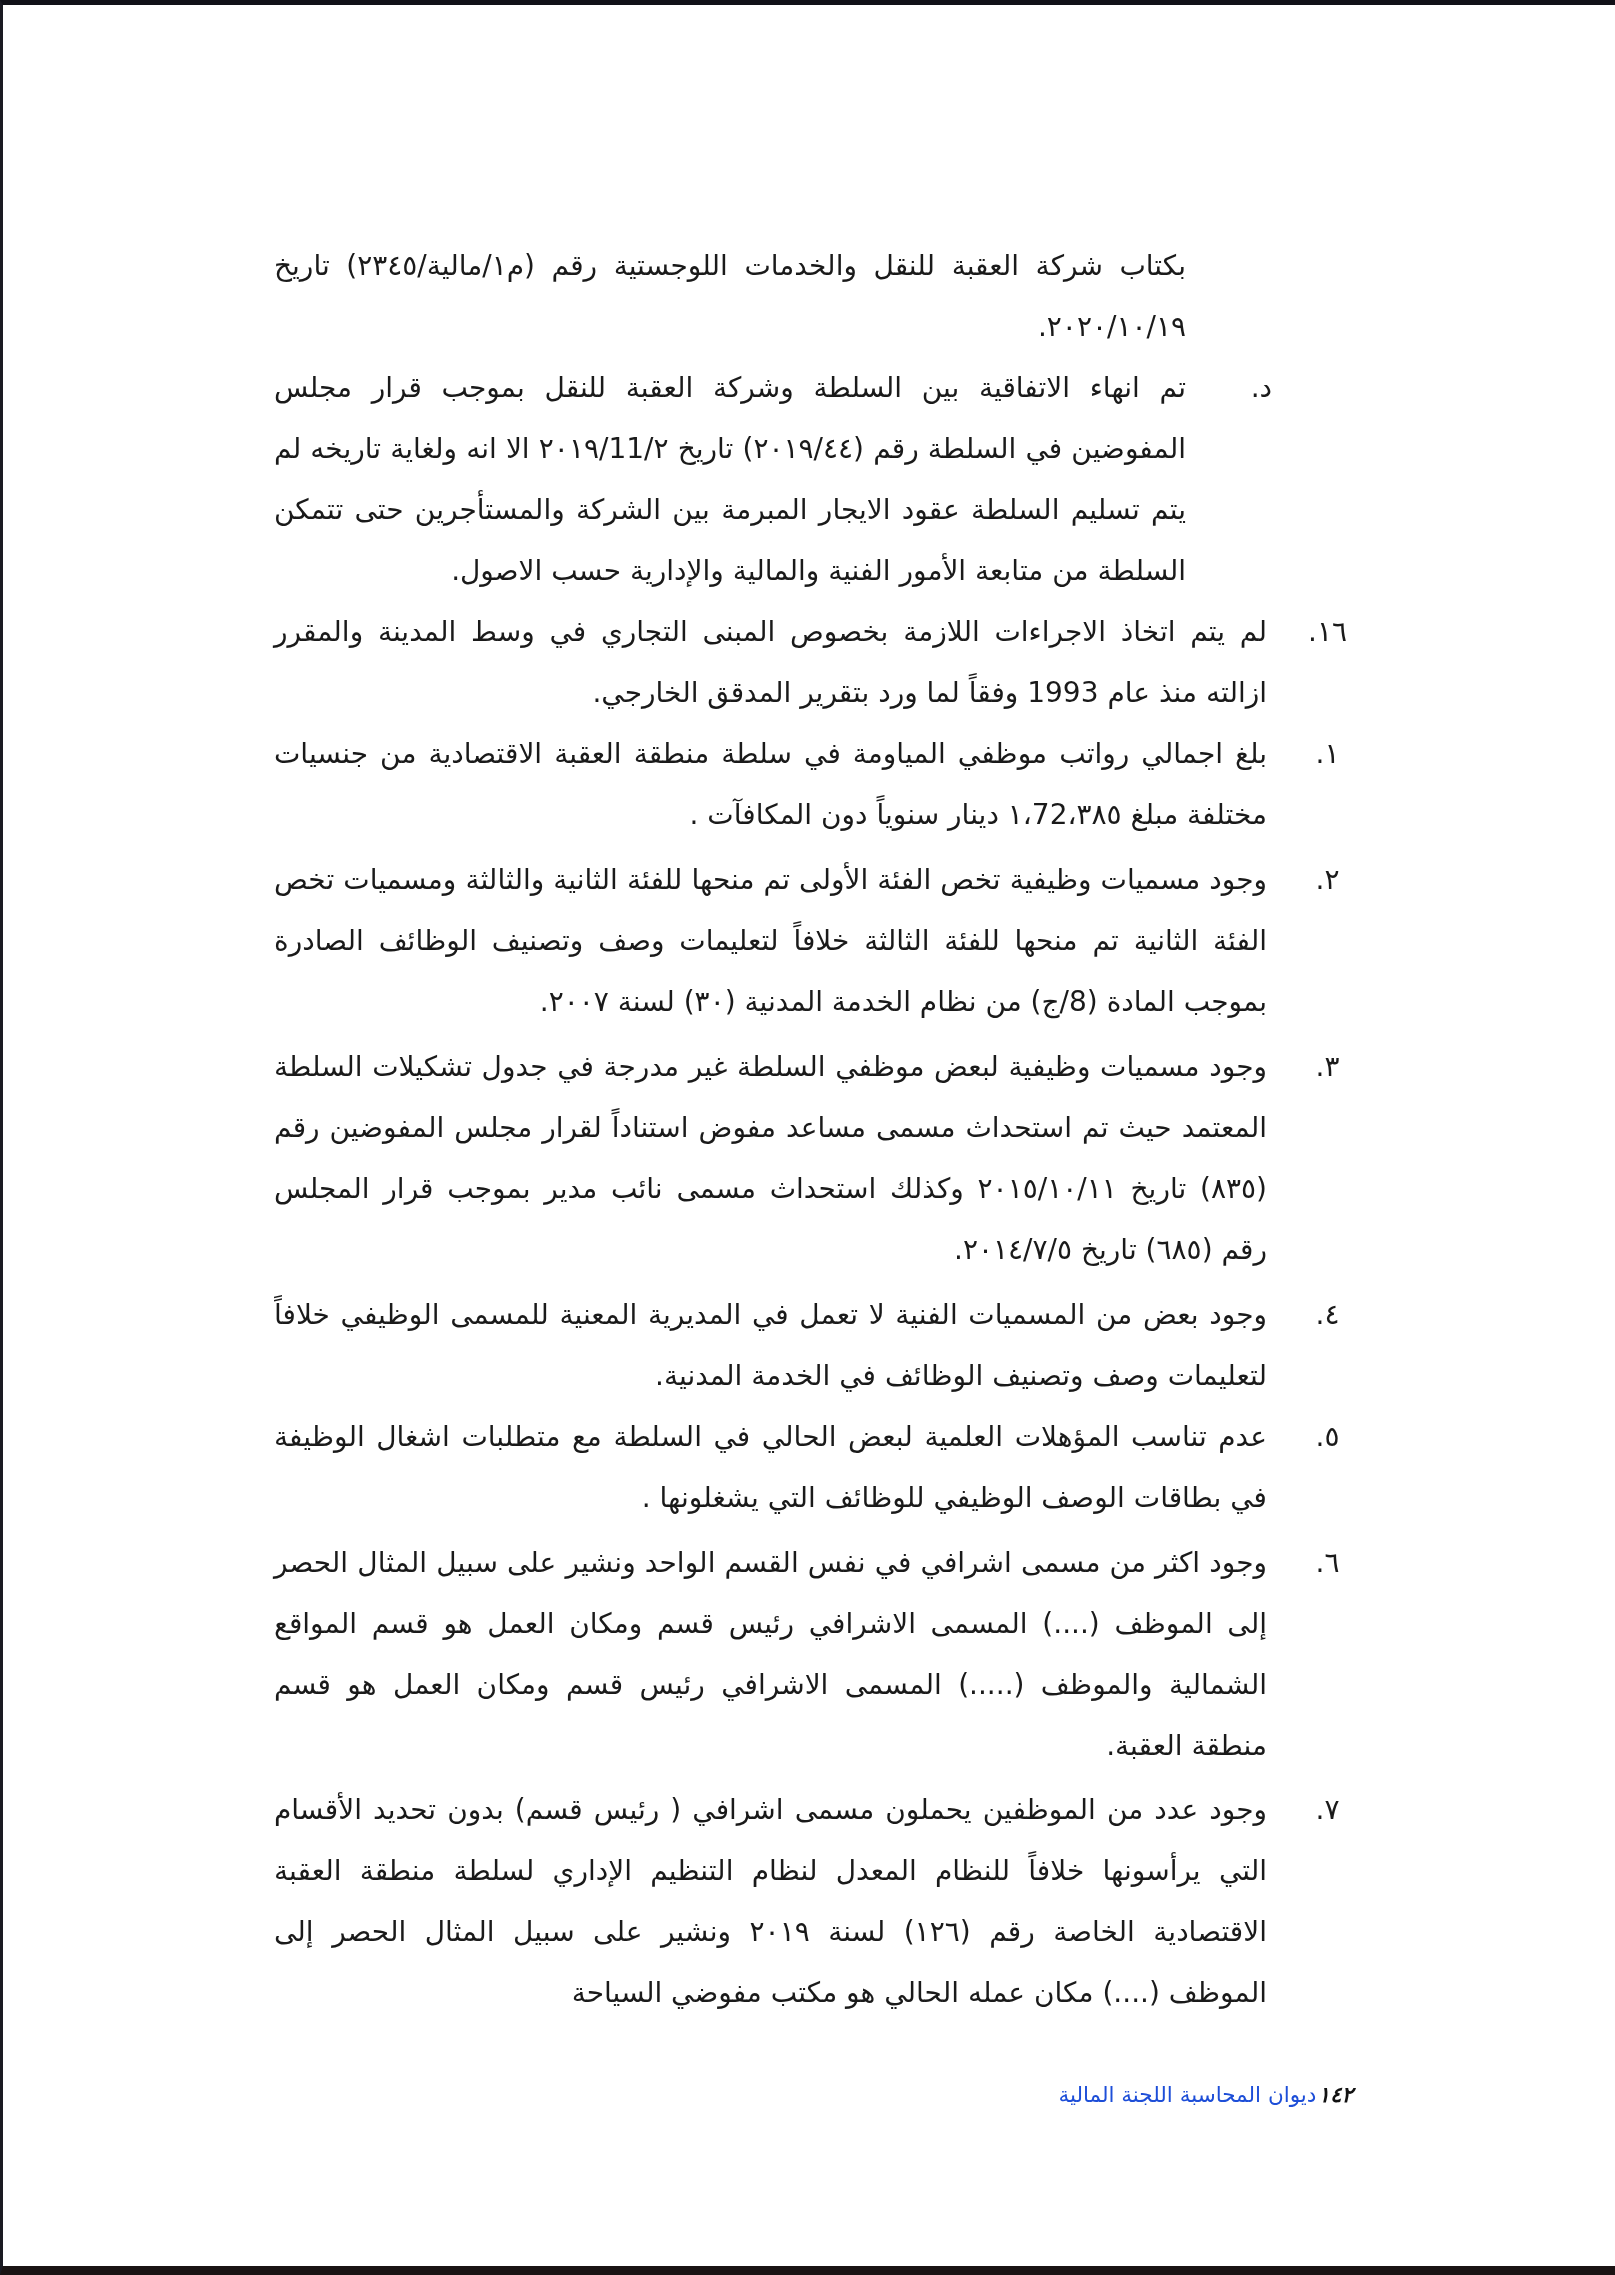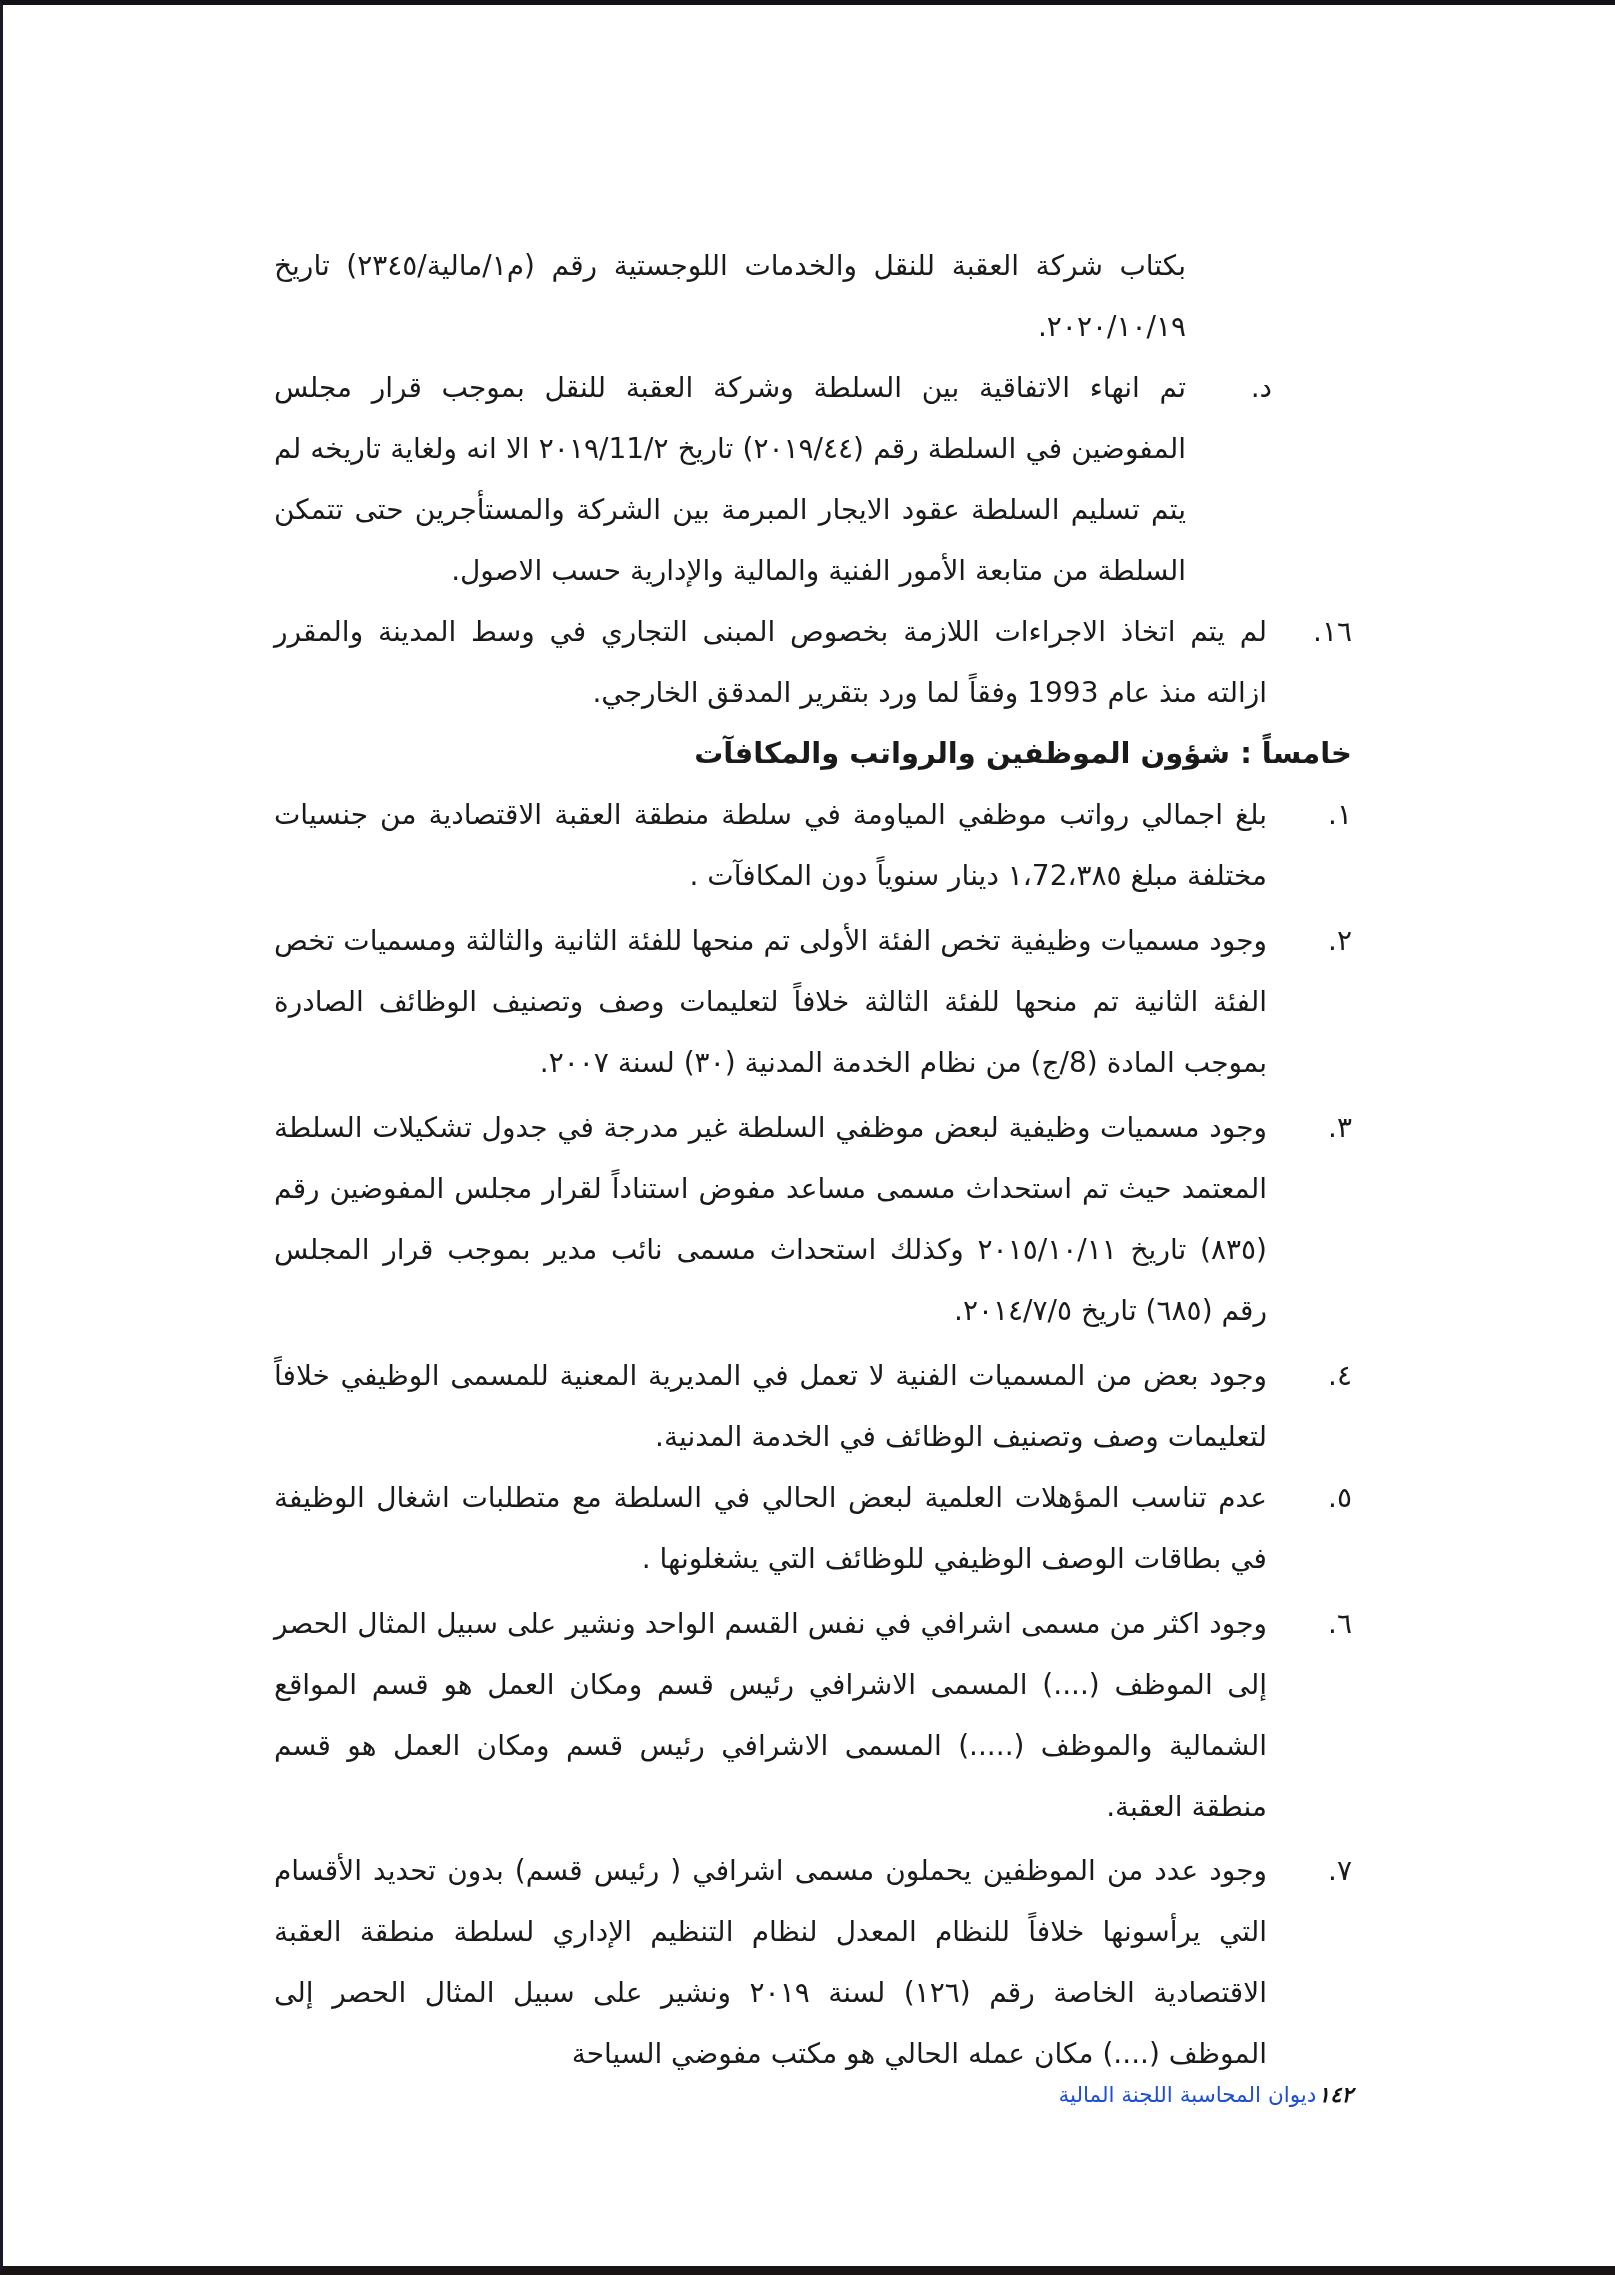--- a/index.html
+++ b/index.html
@@ -54,21 +54,21 @@
     }
     .num-item {
       position: relative;
       margin-right: 85px;
     }
     .num-item .marker {
       position: absolute;
       right: -85px;
       top: 0;
       width: 49px;
-      text-align: right;
+      text-align: center;
     }
     .num-item.gap {
       margin-top: 3.9px;
     }
     .section-heading {
       font-weight: bold;
       font-size: 29px;
       margin-right: 0;
     }
     .txt {
@@ -109,21 +109,20 @@
     <div class="block sub-item">
       <span class="marker">د.</span>
       <span class="txt">تم انهاء الاتفاقية بين السلطة وشركة العقبة للنقل بموجب قرار مجلس المفوضين في السلطة رقم (٢٠١٩/٤٤) تاريخ ٢٠١٩/11/٢ الا انه ولغاية تاريخه لم يتم تسليم السلطة عقود الايجار المبرمة بين الشركة والمستأجرين حتى تتمكن السلطة من متابعة الأمور الفنية والمالية والإدارية حسب الاصول.</span>
     </div>
 
     <div class="block num-item">
       <span class="marker">١٦.</span>
       <span class="txt">لم يتم اتخاذ الاجراءات اللازمة بخصوص المبنى التجاري في وسط المدينة والمقرر ازالته منذ عام 1993 وفقاً لما ورد بتقرير المدقق الخارجي.</span>
     </div>
 
-    <div class="block section-heading">خامساً : شؤون الموظفين والرواتب والمكافآت</div>
 
     <div class="block num-item">
       <span class="marker">١.</span>
       <span class="txt">بلغ اجمالي رواتب موظفي المياومة في سلطة منطقة العقبة الاقتصادية من جنسيات مختلفة مبلغ ١،72،٣٨٥ دينار سنوياً دون المكافآت .</span>
     </div>
 
     <div class="block num-item gap">
       <span class="marker">٢.</span>
       <span class="txt">وجود مسميات وظيفية تخص الفئة الأولى تم منحها للفئة الثانية والثالثة ومسميات تخص الفئة الثانية تم منحها للفئة الثالثة خلافاً لتعليمات وصف وتصنيف الوظائف الصادرة بموجب المادة (8/ج) من نظام الخدمة المدنية (٣٠) لسنة ٢٠٠٧.</span>
     </div>

